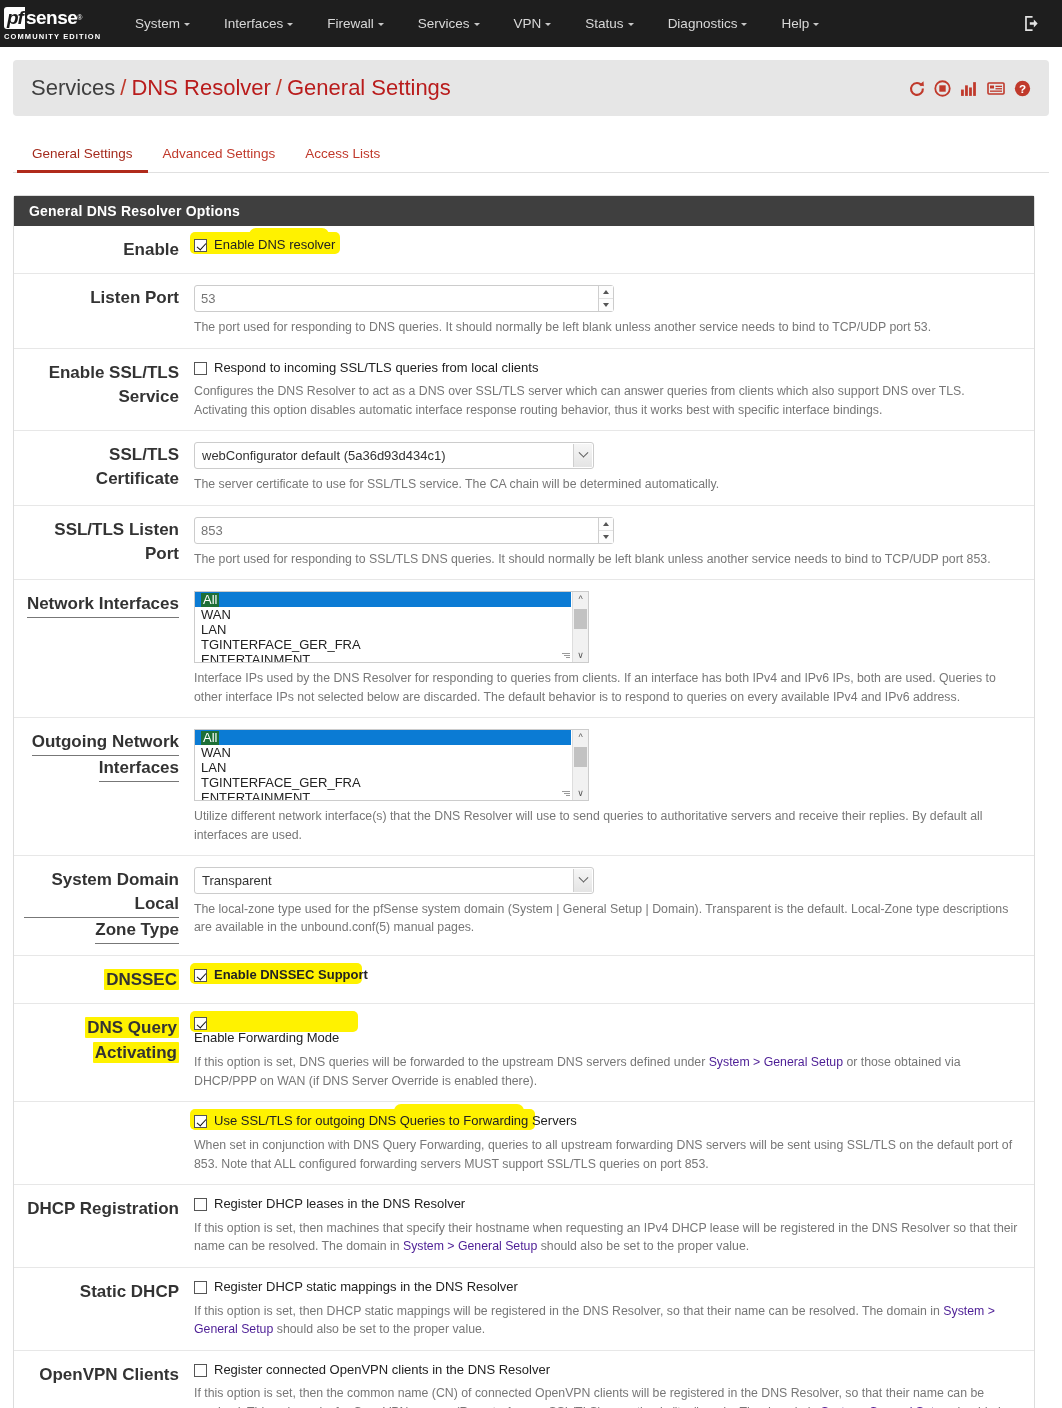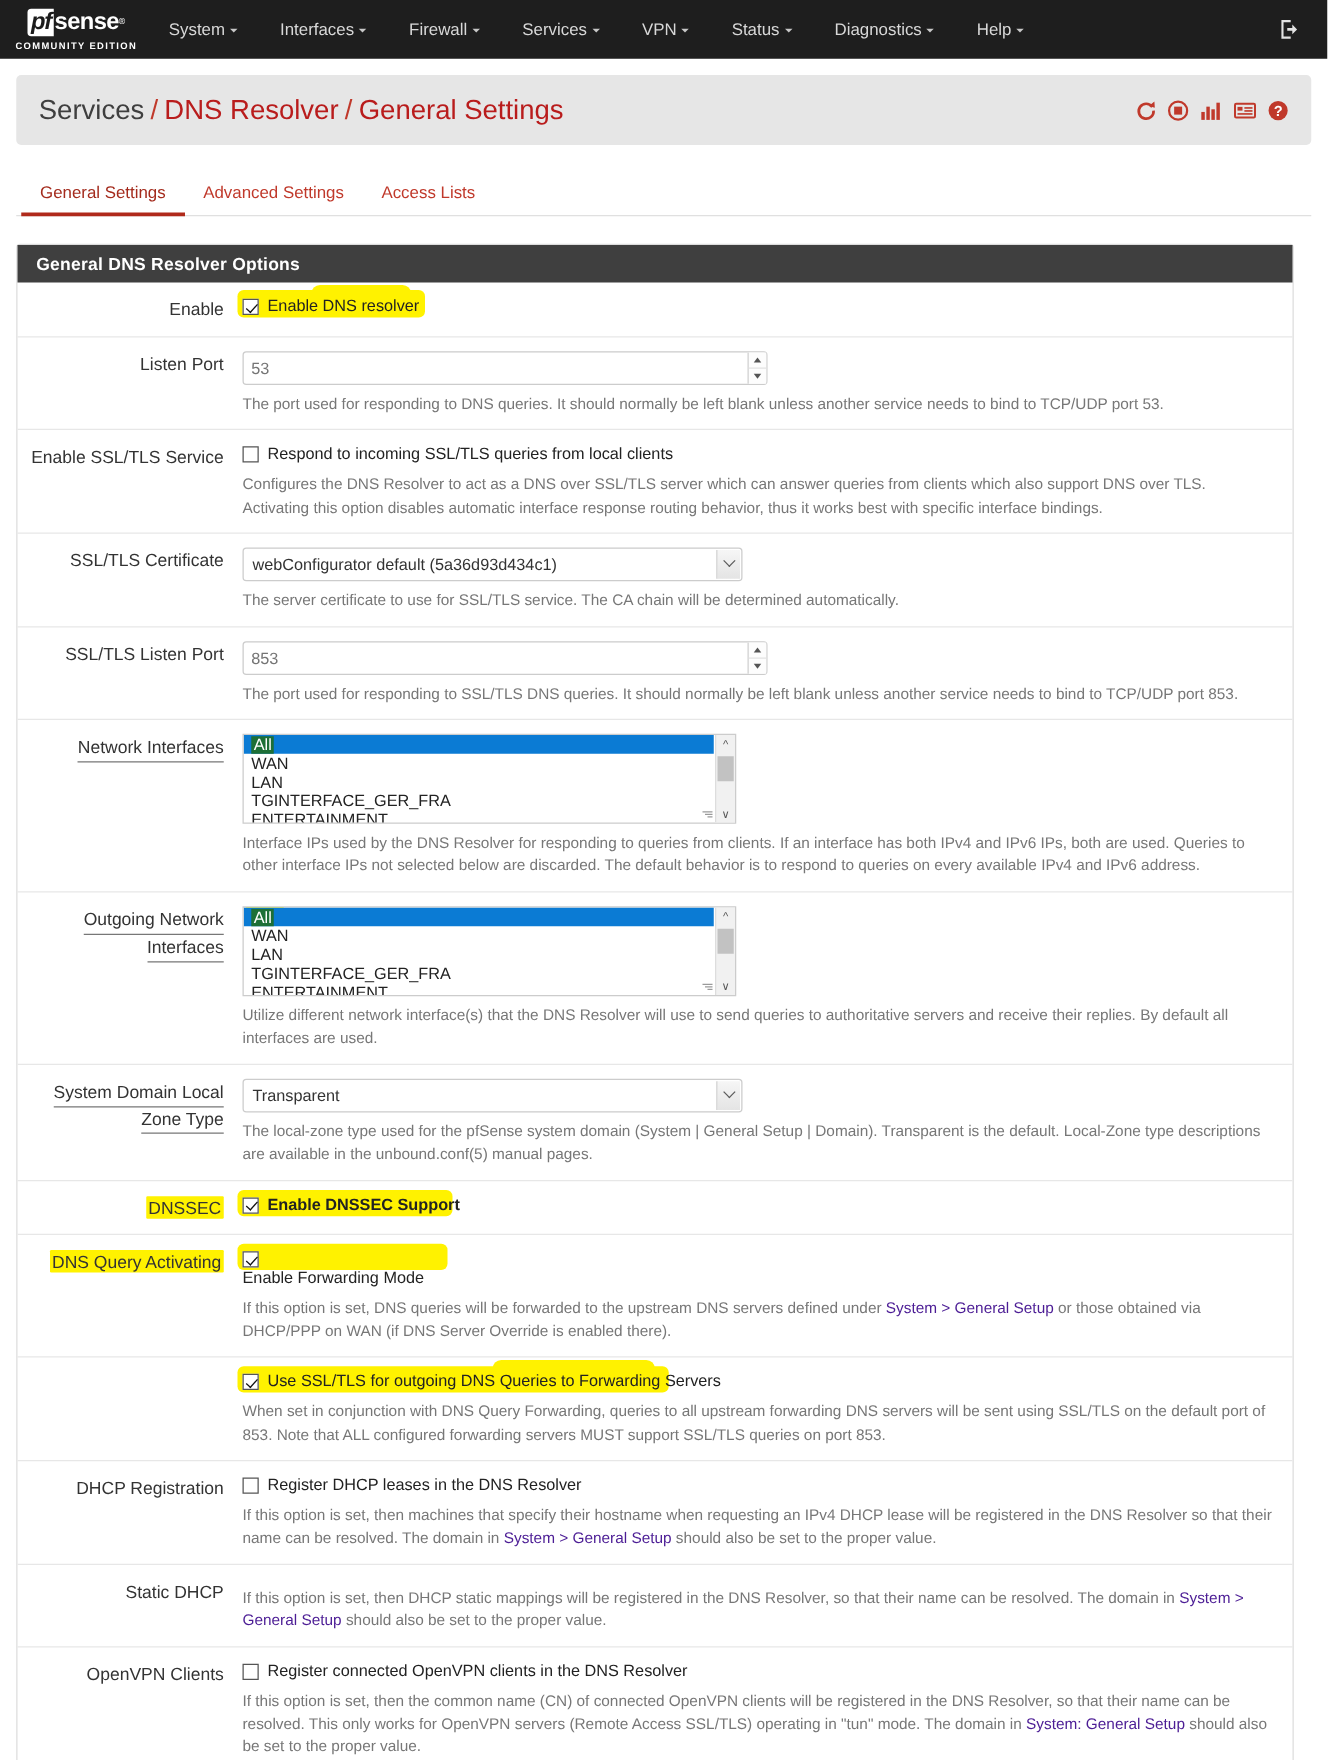--- a/index.html
+++ b/index.html
@@ -19,21 +19,21 @@
     display: flex;
     align-items: center;
     padding: 0 0 0 0;
     position: relative;
   }
   .brand {
     width: 118px;
     height: 47px;
     display: flex;
     flex-direction: column;
-    align-items: center;
+    align-items: flex-start;
     justify-content: center;
     padding-left: 4px;
   }
   .brand-logo {
     display: flex;
     align-items: center;
     line-height: 1;
   }
   .brand-pf {
     background: #ffffff;
@@ -157,22 +157,22 @@
     display: flex;
     border-bottom: 1px solid #e7e7e7;
     padding: 11px 0 11px 0;
   }
   .frow:last-child { border-bottom: none; }
   .flabel {
     width: 180px;
     min-width: 180px;
     text-align: right;
     padding: 1px 15px 0 10px;
-    font-weight: normal;
-    font-size: 14px;
+    font-weight: bold;
+    font-size: 17px;
     color: #333;
     line-height: 1.42;
   }
   .flabel .underlined {
     border-bottom: 1px solid #777;
     padding-bottom: 1px;
     display: inline-block;
   }
   .fcontrol {
     flex: 1;
@@ -667,20 +667,24 @@
             <span class="cbox"></span>
             <span class="cblabel">Register DHCP leases in the DNS Resolver</span>
           </div>
           <div class="help"><span>If this option is set, then machines that specify their hostname when requesting an IPv4 DHCP lease will be registered in the DNS Resolver so that their name can be resolved. The domain in </span><a href="#">System &gt; General Setup</a><span> should also be set to the proper value.</span></div>
         </div>
       </div>
 
       <div class="frow">
         <div class="flabel">Static DHCP</div>
         <div class="fcontrol">
+          <div class="cbline">
+            <span class="cbox"></span>
+            <span class="cblabel">Register DHCP static mappings in the DNS Resolver</span>
+          </div>
           <div class="help"><span>If this option is set, then DHCP static mappings will be registered in the DNS Resolver, so that their name can be resolved. The domain in </span><a href="#">System &gt; General Setup</a><span> should also be set to the proper value.</span></div>
         </div>
       </div>
 
       <div class="frow">
         <div class="flabel">OpenVPN Clients</div>
         <div class="fcontrol">
           <div class="cbline">
             <span class="cbox"></span>
             <span class="cblabel">Register connected OpenVPN clients in the DNS Resolver</span>

